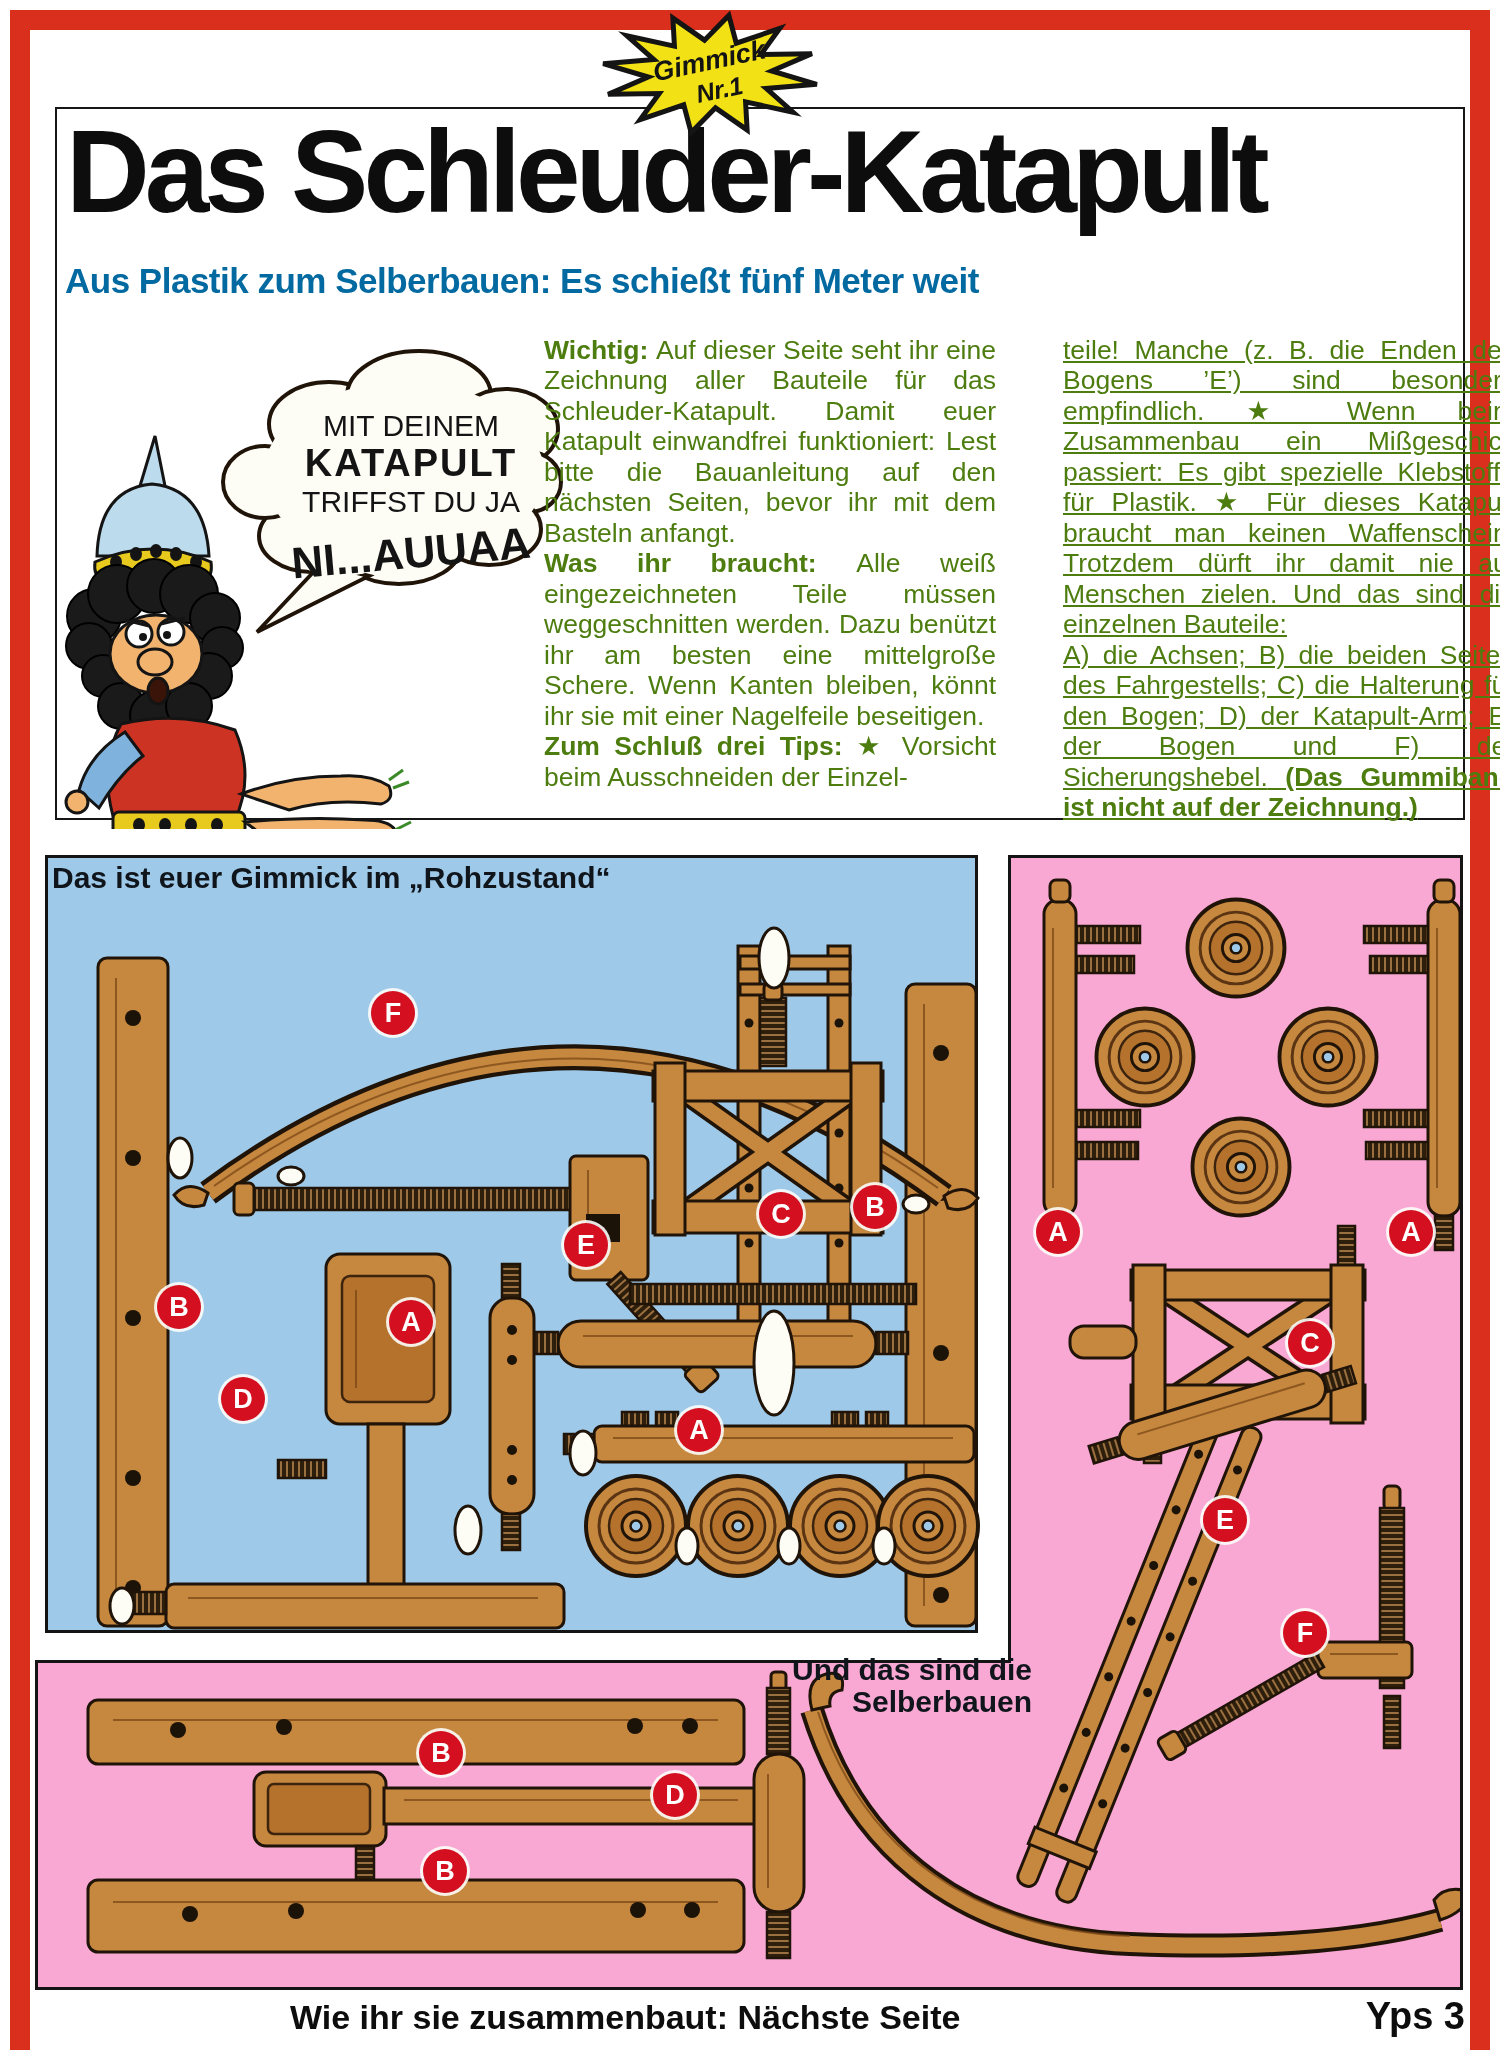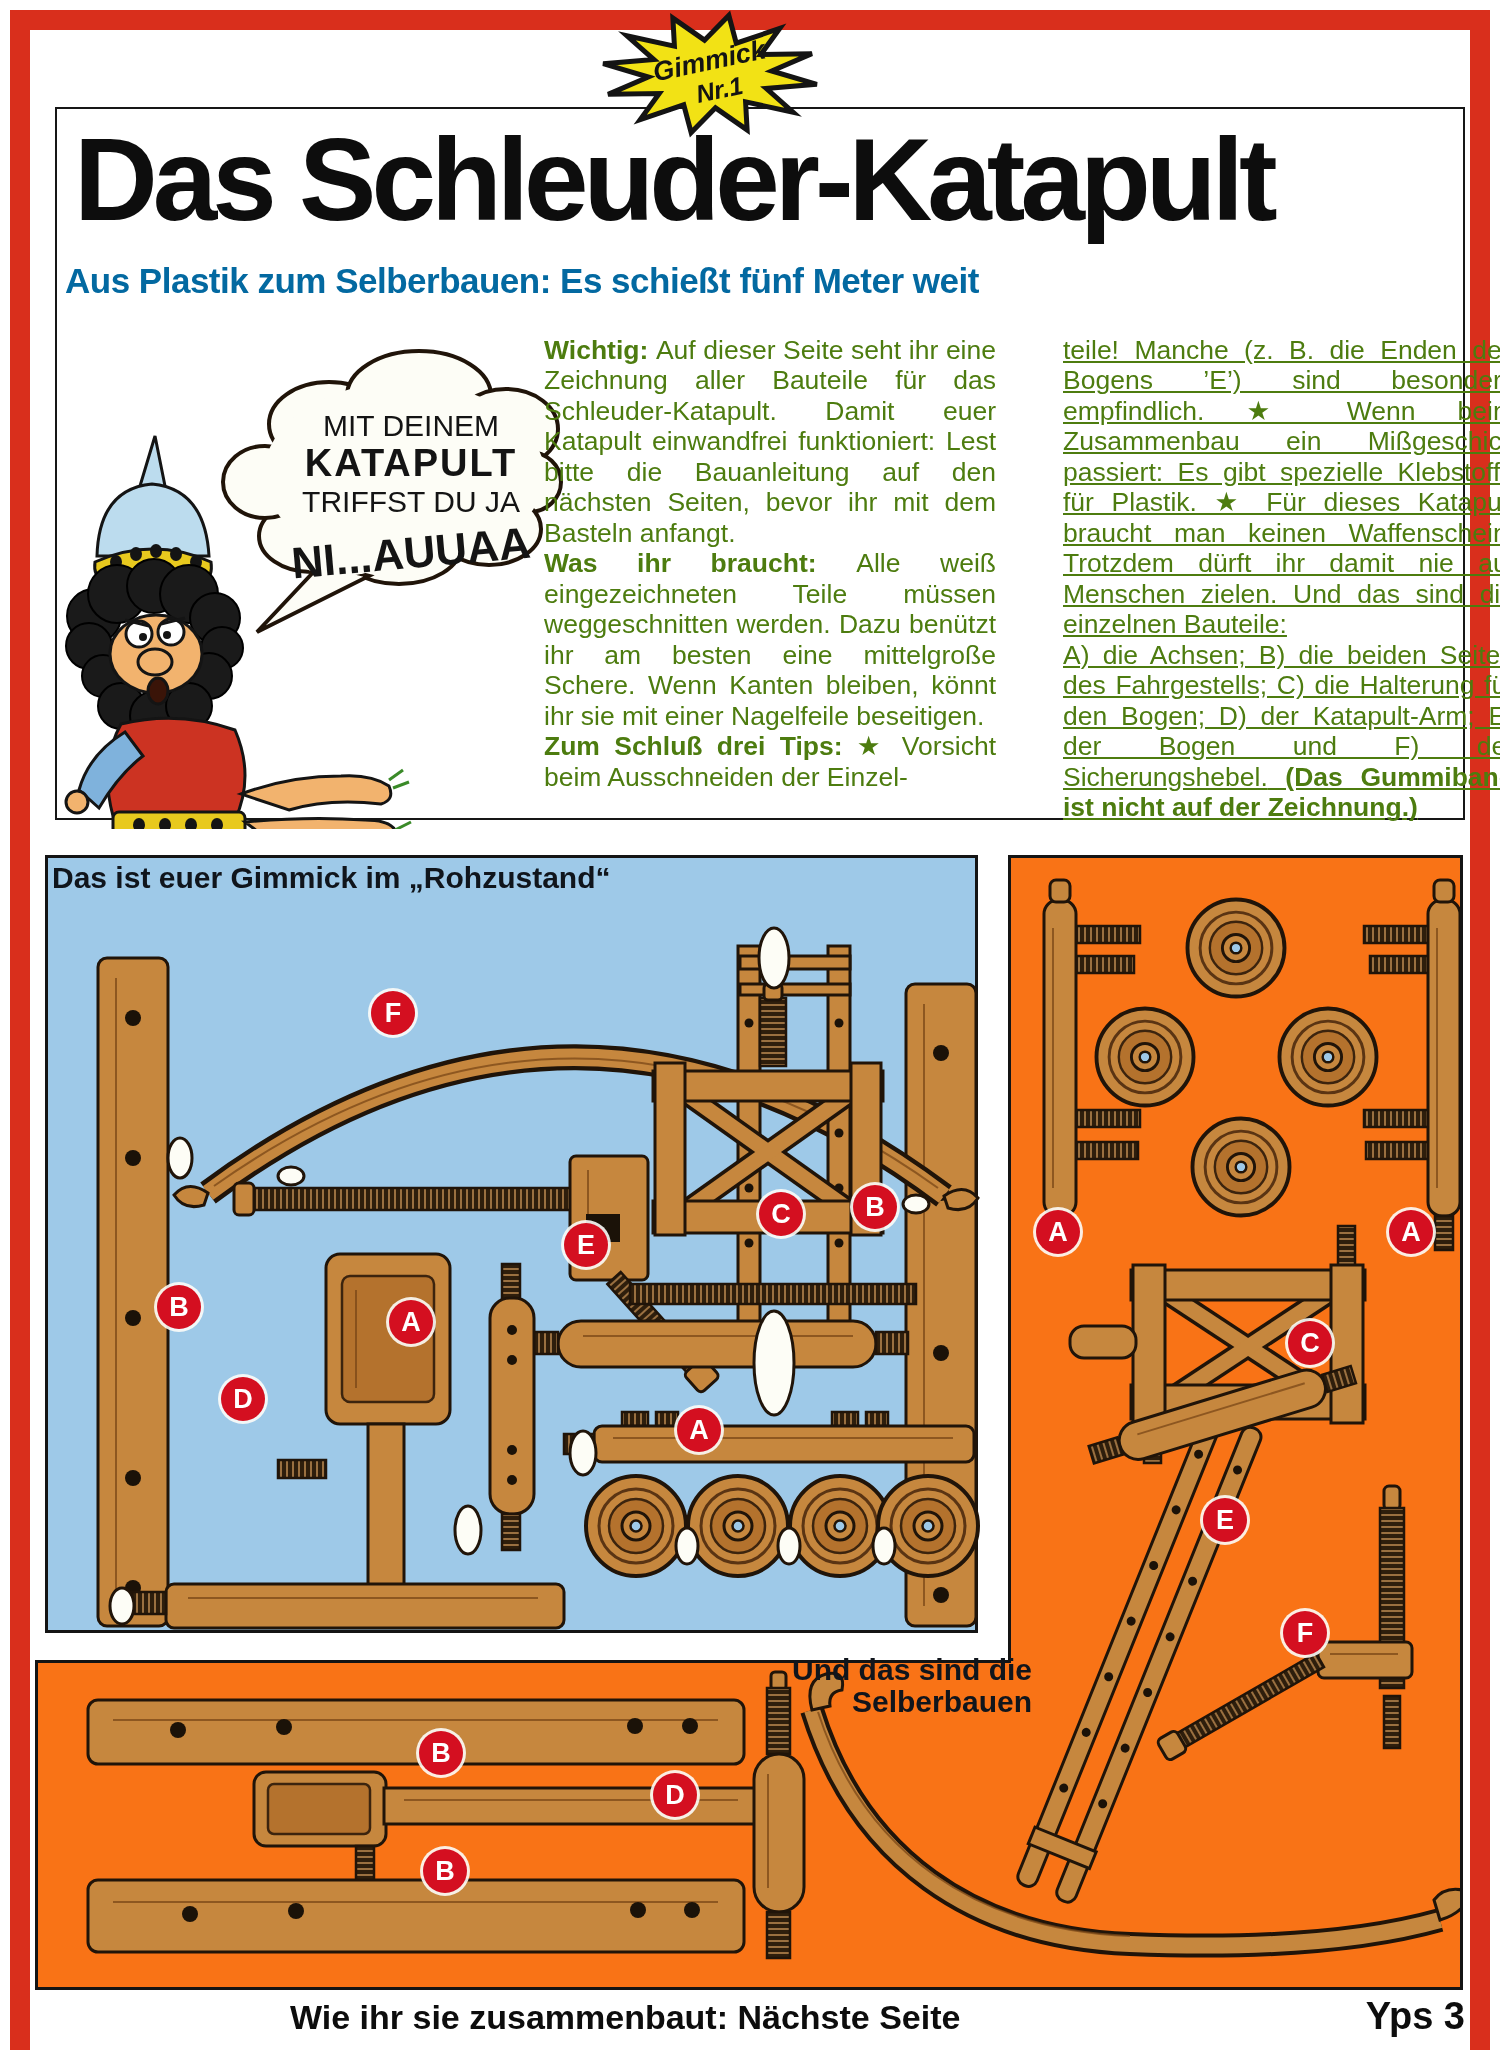--- a/index.html
+++ b/index.html
@@ -12,21 +12,21 @@
               font-weight:bold;letter-spacing:-5px;white-space:nowrap;color:#0d0d0d;}
   #subtitle{position:absolute;left:8px;top:152px;font-size:35px;font-weight:bold;
             letter-spacing:-0.5px;color:#0369a1;}
   .col{position:absolute;top:226px;font-size:26.5px;line-height:1.15;text-align:justify;color:#4d7c0f;}
   .col p{margin:0;}
   .col b{font-weight:bold;}
   #col-middle{left:487px;width:452px;}
   #col-right{left:1006px;width:452px;text-decoration:underline;}
   #starburst{position:absolute;left:580px;top:5px;z-index:5;}
   #parts-section{position:absolute;left:35px;top:855px;width:1428px;height:1135px;
-                 background:#f97316;border:3px solid #141414;box-sizing:border-box;}
+                 background:#f9a8d4;border:3px solid #141414;box-sizing:border-box;}
   #notch{position:absolute;left:-3px;top:-3px;width:976px;height:808px;background:#fff;
          border-right:3px solid #141414;border-bottom:3px solid #141414;box-sizing:border-box;}
   #main-panel{position:absolute;left:7px;top:-3px;width:933px;height:778px;background:#9ec9e8;
               border:3px solid #141414;box-sizing:border-box;}
   #parts-svg{position:absolute;left:0;top:0;width:1422px;height:1129px;}
   .panel-label{position:absolute;font-weight:bold;color:#10151c;font-size:30px;line-height:1.07;z-index:3;}
   #raw-label{left:14px;top:4px;}
   #single-label{left:744px;top:796px;width:250px;text-align:right;}
   .badge{position:absolute;width:44px;height:44px;border-radius:50%;background:#d40f20;
          box-shadow:0 0 0 3px rgba(252,252,248,.9);color:#fff;font-weight:bold;font-size:27px;
@@ -52,21 +52,21 @@
   <div class="redbar" style="left:10px;top:10px;width:20px;height:2040px;"></div>
   <div class="redbar" style="left:1470px;top:10px;width:20px;height:2040px;"></div>
 
   <svg id="starburst" width="260" height="138" viewBox="-130 -69 260 138">
     <polygon points="70,0 38.6,10.4 60.6,35 28.3,28.3 35,60.6 10.4,38.6 0,70 -10.4,38.6 -35,60.6 -28.3,28.3 -60.6,35 -38.6,10.4 -70,0 -38.6,-10.4 -60.6,-35 -28.3,-28.3 -35,-60.6 -10.4,-38.6 0,-70 10.4,-38.6 35,-60.6 28.3,-28.3 60.6,-35 38.6,-10.4" transform="scale(1.55,0.85) rotate(10)" fill="#f2e215" stroke="#141414" stroke-width="5" vector-effect="non-scaling-stroke"></polygon>
     <text x="2" y="-4" transform="rotate(-12)" text-anchor="middle" font-size="27" font-weight="bold" font-style="italic" fill="#141414">Gimmick</text>
     <text x="6" y="26" transform="rotate(-12)" text-anchor="middle" font-size="25" font-weight="bold" font-style="italic" fill="#141414">Nr.1</text>
   </svg>
 
   <div id="article-box">
-    <h1 id="main-title" style="margin:13px;">Das Schleuder-Katapult</h1>
+    <h1 id="main-title" style="margin:5px;">Das Schleuder-Katapult</h1>
     <div id="subtitle">Aus Plastik zum Selberbauen: Es schießt fünf Meter weit</div>
 
     <svg style="position:absolute;left:2px;top:215px;" width="505" height="505" viewBox="0 0 505 505">
 
       <g>
         <ellipse cx="270" cy="100" rx="60" ry="42" class="wh" style="stroke-width:4px"></ellipse>
         <ellipse cx="360" cy="72" rx="72" ry="45" class="wh" style="stroke-width:4px"></ellipse>
         <ellipse cx="447" cy="105" rx="52" ry="40" class="wh" style="stroke-width:4px"></ellipse>
         <ellipse cx="470" cy="158" rx="32" ry="30" class="wh" style="stroke-width:4px"></ellipse>
         <ellipse cx="430" cy="205" rx="52" ry="36" class="wh" style="stroke-width:4px"></ellipse>

